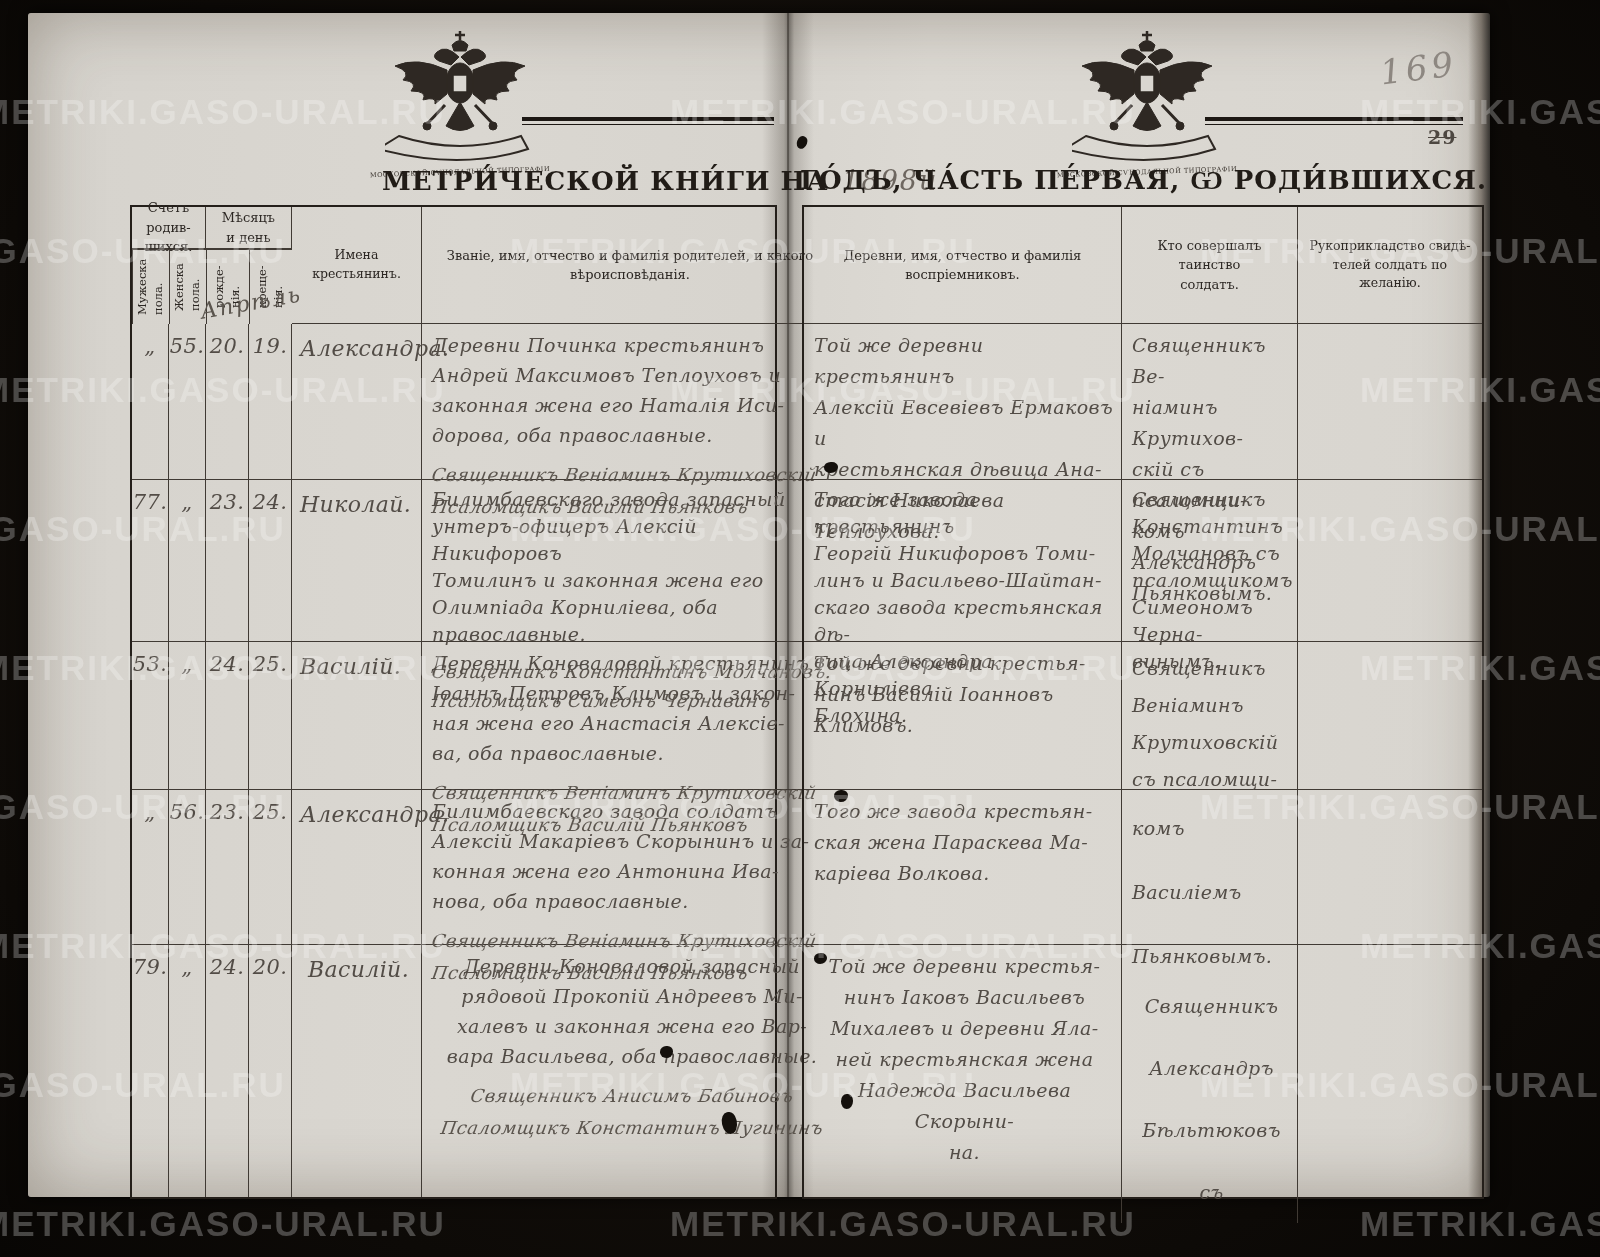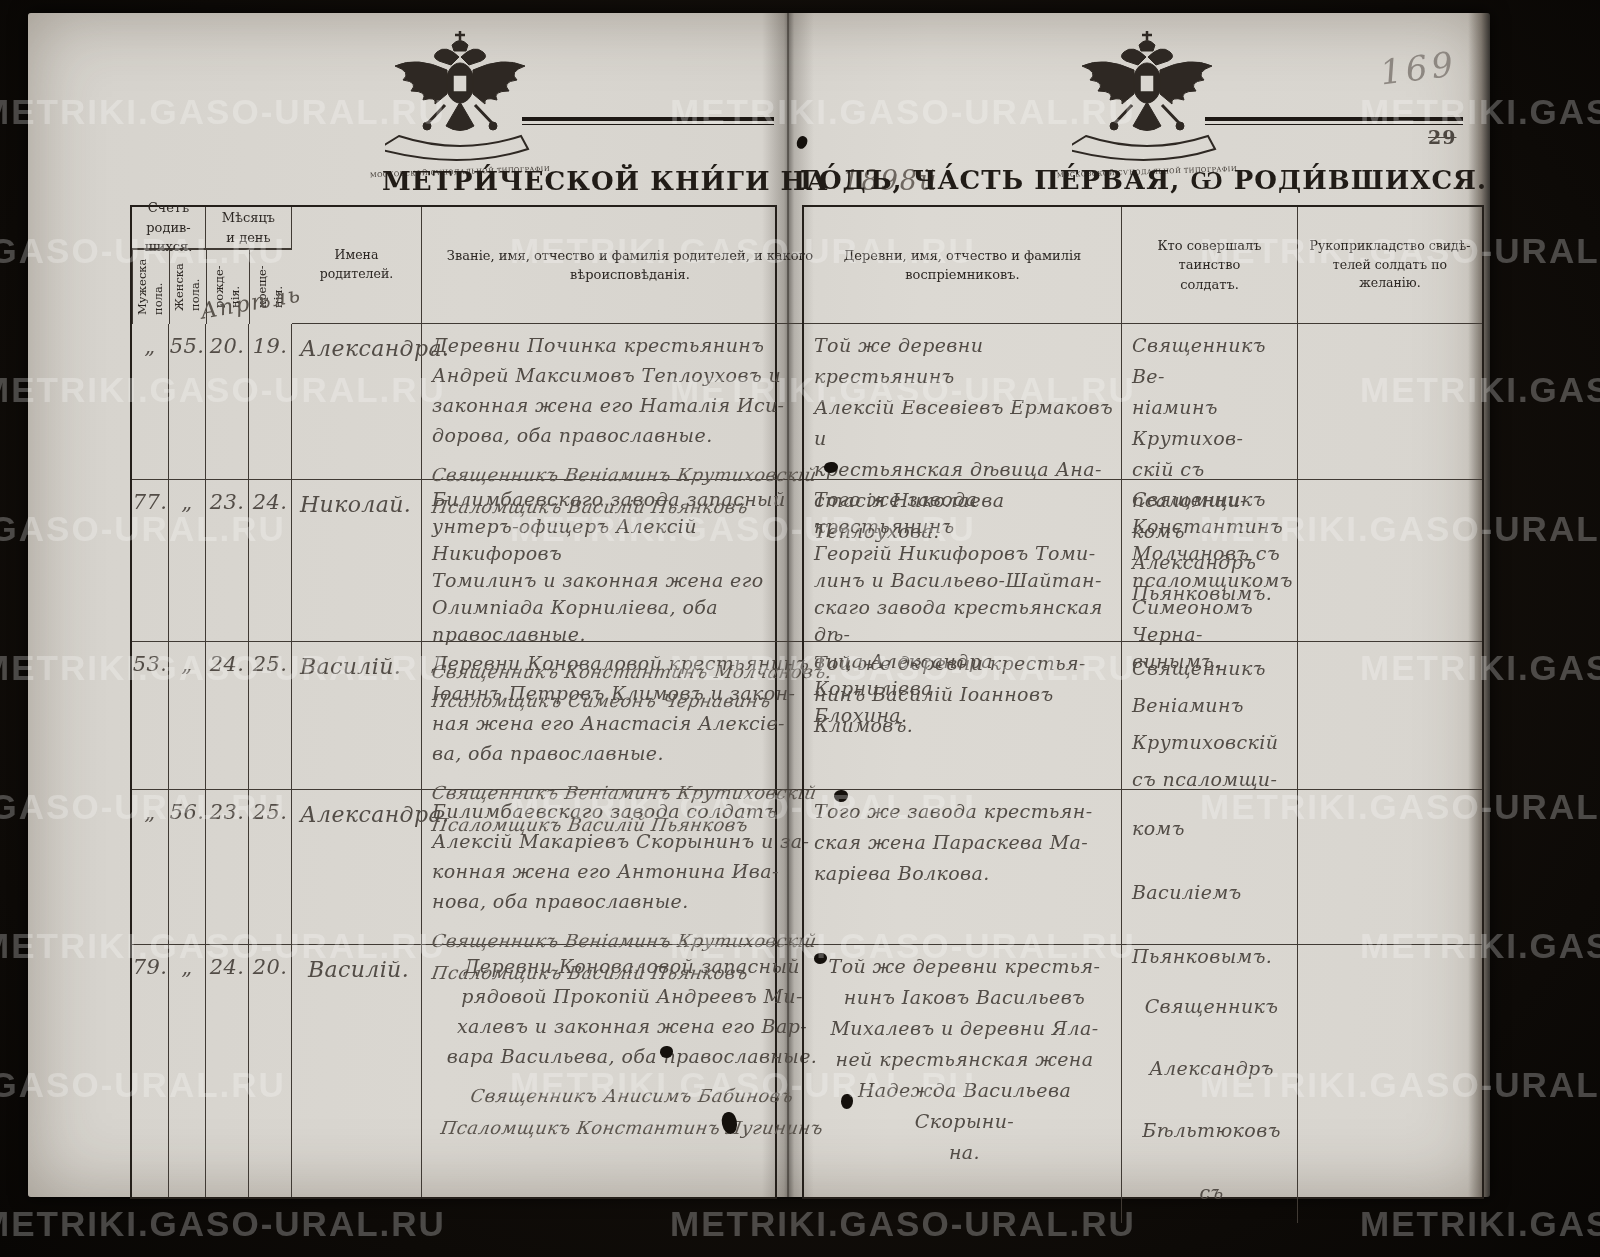--- a/index.html
+++ b/index.html
@@ -150,21 +150,21 @@
     <div class="cell ph" style="grid-column:3/5;grid-row:1">Мѣсяцъ
 и день</div>
     <div class="cell vert" style="grid-column:1;grid-row:2">Мужеска
 пола.</div>
     <div class="cell vert" style="grid-column:2;grid-row:2">Женска
 пола.</div>
     <div class="cell vert" style="grid-column:3;grid-row:2">рожде-
 нія.</div>
     <div class="cell vert" style="grid-column:4;grid-row:2">креще-
 нія.</div>
-    <div class="cell ph ph-sm" style="grid-column:5;grid-row:1/3">Имена родителей.</div>
+    <div class="cell ph ph-sm" style="grid-column:5;grid-row:1/3">Имена крестьянинъ.</div>
     <div class="cell ph noR" style="grid-column:6;grid-row:1/3">Званіе, имя, отчество и фамилія родителей, и какого
 вѣроисповѣданія.</div>
 
     <div class="cell hw num" style="grid-column:1;grid-row:3">„</div>
     <div class="cell hw num" style="grid-column:2;grid-row:3">55.</div>
     <div class="cell hw num" style="grid-column:3;grid-row:3">20.</div>
     <div class="cell hw num" style="grid-column:4;grid-row:3">19.</div>
     <div class="cell hw nm" style="grid-column:5;grid-row:3">Александра.</div>
     <div class="cell hw txt noR" style="grid-column:6;grid-row:3"><span>Деревни Починка крестьянинъ
 Андрей Максимовъ Теплоуховъ и

